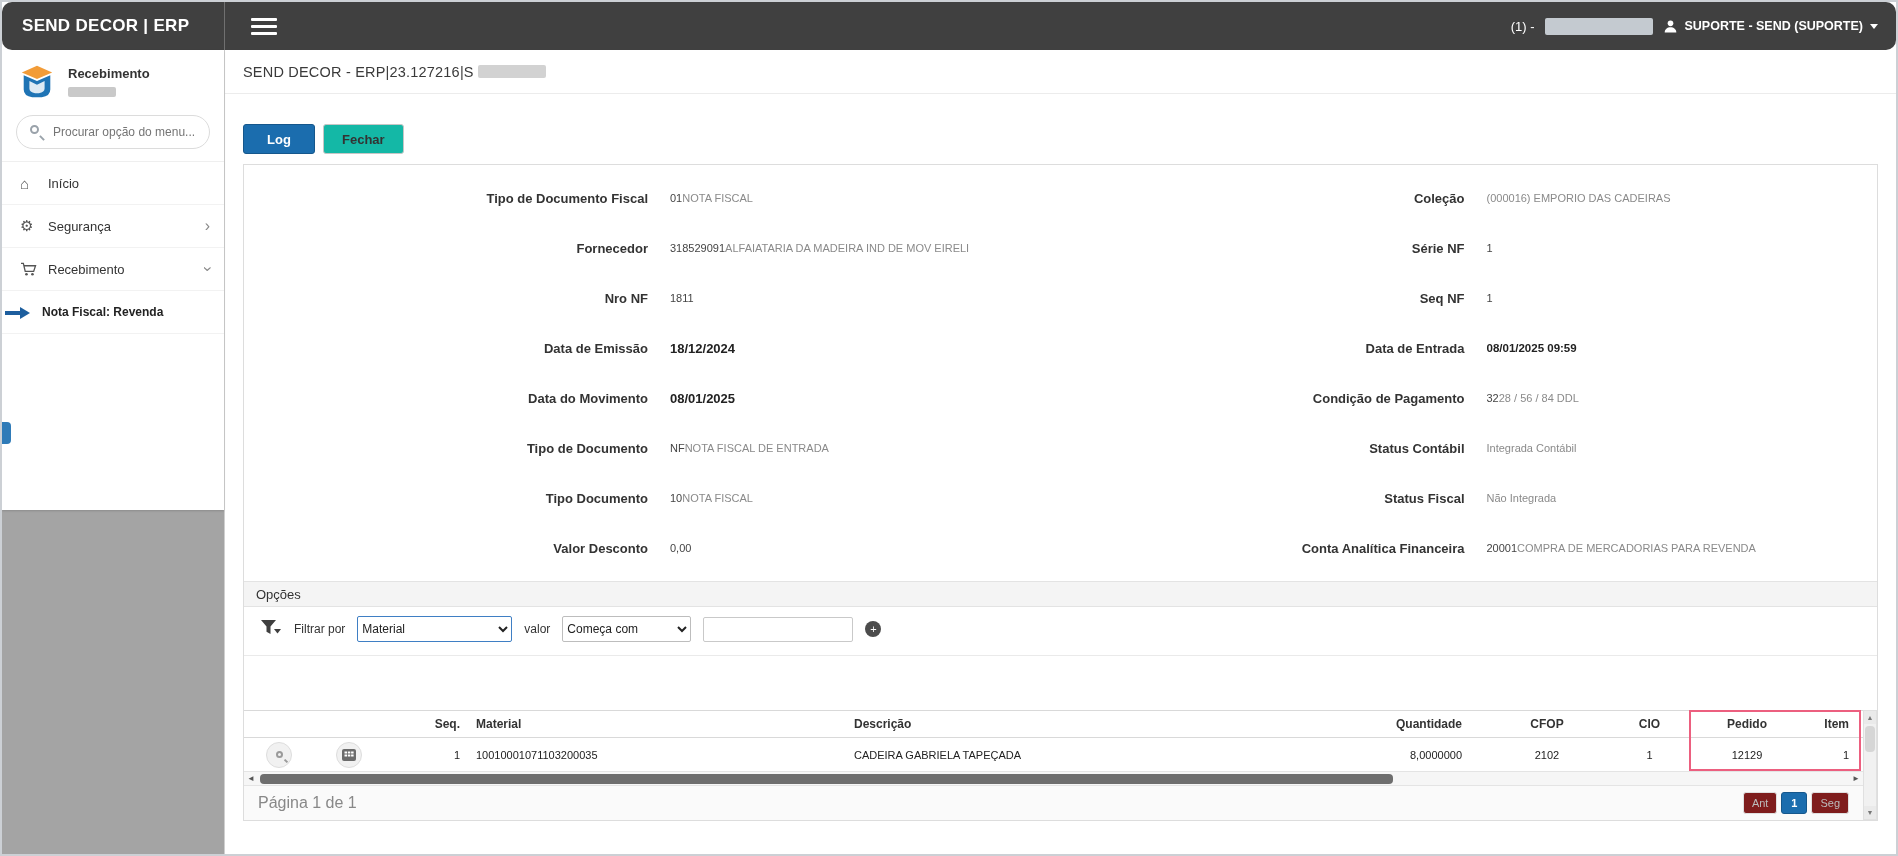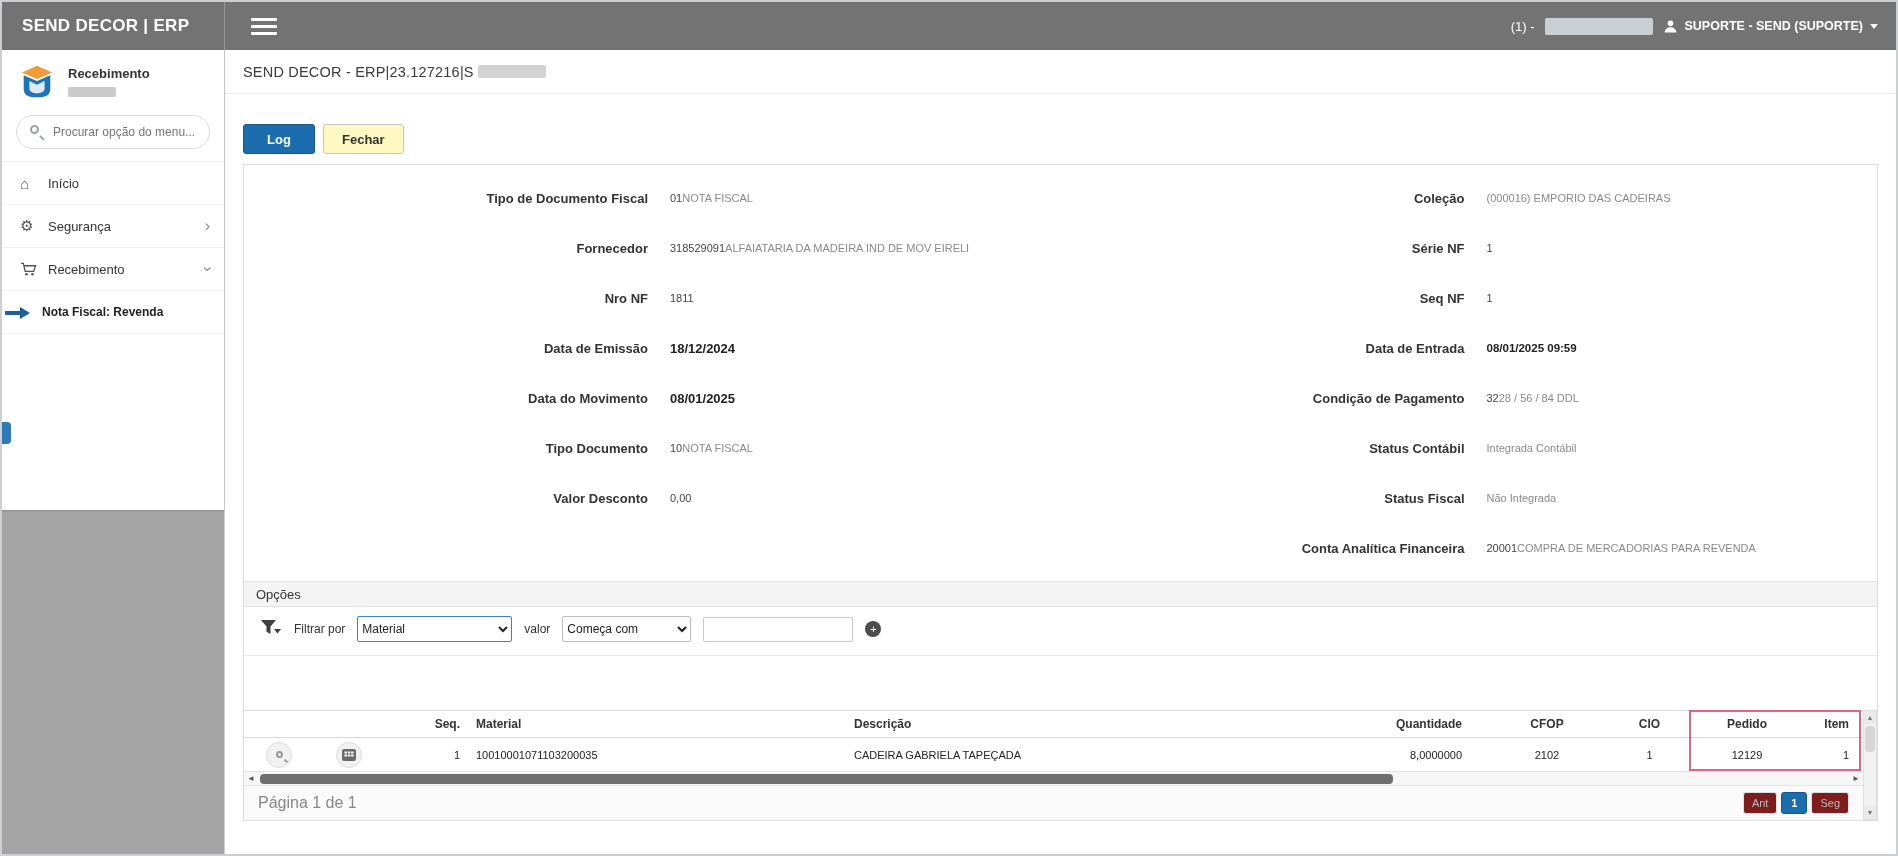--- a/index.html
+++ b/index.html
@@ -7,21 +7,21 @@
   body {
     width:1898px; height:856px;
     font-family:"Liberation Sans", sans-serif;
     background:#ffffff;
     border:2px solid #ccd0d5;
     overflow:hidden;
     display:flex; flex-direction:column;
   }
 
   
-  .topbar { height:48px; background:#737373; display:flex; align-items:center; color:#fff; flex:0 0 48px; }
+  .topbar { height:48px; background:#404040; display:flex; align-items:center; color:#fff; flex:0 0 48px;border-radius:10px; }
   .brand { width:223px; flex:0 0 223px; font-size:17px; font-weight:bold; padding-left:20px; letter-spacing:.3px; border-right:1px solid rgba(255,255,255,.25); height:100%; display:flex; align-items:center; }
   .hamburger { margin-left:22px; cursor:pointer; padding:4px; }
   .hamburger .bar { width:26px; height:3px; background:#fff; border-radius:1px; margin:4px 0; }
   .topbar-right { margin-left:auto; display:flex; align-items:center; gap:10px; padding-right:18px; font-size:13px; }
   .redact { background:#c9c9c9; border-radius:2px; display:inline-block; }
   .redact-top { width:108px; height:17px; background:#d3d9e0; opacity:.9; }
   .user-cluster { display:flex; align-items:center; gap:7px; cursor:pointer; }
   .user-name { font-size:12.5px; font-weight:bold; }
   .caret-down { width:0; height:0; border-left:4px solid transparent; border-right:4px solid transparent; border-top:5px solid #fff; }
 
@@ -48,21 +48,21 @@
   .blue-tab { position:absolute; left:0; top:372px; width:9px; height:22px; background:#2f7bb8; border-radius:0 4px 4px 0; }
 
   
   .main { flex:1; min-width:0; display:flex; flex-direction:column; background:#fff; }
   .title-bar { height:44px; flex:0 0 44px; display:flex; align-items:center; gap:4px; padding-left:18px; border-bottom:1px solid #ececec; font-size:14.5px; color:#3a3a3a; letter-spacing:.2px; }
   .redact-title { width:68px; height:13px; background:#d2d2d2; }
   .content { flex:1; padding:0 18px; min-height:0; }
   .btn-row { margin:30px 0 10px; display:flex; gap:8px; }
   .btn { height:30px; padding:0 18px; font-size:13px; border-radius:3px; cursor:pointer; font-family:inherit; }
   .btn-primary { background:#1b6dae; color:#fff; border:1px solid #15578c; font-weight:bold; min-width:72px; }
-  .btn-default { background:#fef9c3; color:#333; border:1px solid #c6c6c6; font-weight:bold; min-width:80px; }
+  .btn-default { background:#14b8a6; color:#333; border:1px solid #c6c6c6; font-weight:bold; min-width:80px; }
 
   .big-panel { border:1px solid #dddddd; }
   .sec-header { background:#f4f4f4; border-bottom:1px solid #e3e3e3; padding:5px 12px; font-size:13px; color:#333; height:26px; display:flex; align-items:center; }
   .sec-header-mid { border-top:1px solid #e3e3e3; }
 
   
   .form { display:flex; padding:8px 0; }
   .form-col { flex:1; min-width:0; }
   .field { display:grid; grid-template-columns:410px 1fr; align-items:center; height:50px; }
   .f-label { text-align:right; font-weight:bold; font-size:13px; color:#333; padding-right:6px; }
@@ -241,20 +241,27 @@
                 <span class="v-strong">18/12/2024</span>
               </div>
             </div>
             <div class="field">
               <div class="f-label">Data do Movimento</div>
               <div class="f-vals">
                 <span class="v-strong">08/01/2025</span>
               </div>
             </div>
             <div class="field">
+              <div class="f-label">Tipo de Documento</div>
+              <div class="f-vals">
+                <span class="v-code">NF</span>
+                <span class="v-desc">NOTA FISCAL DE ENTRADA</span>
+              </div>
+            </div>
+            <div class="field">
               <div class="f-label">Tipo Documento</div>
               <div class="f-vals">
                 <span class="v-code">10</span>
                 <span class="v-desc">NOTA FISCAL</span>
               </div>
             </div>
             <div class="field">
               <div class="f-label">Valor Desconto</div>
               <div class="f-vals">
                 <span class="v-code">0,00</span>

